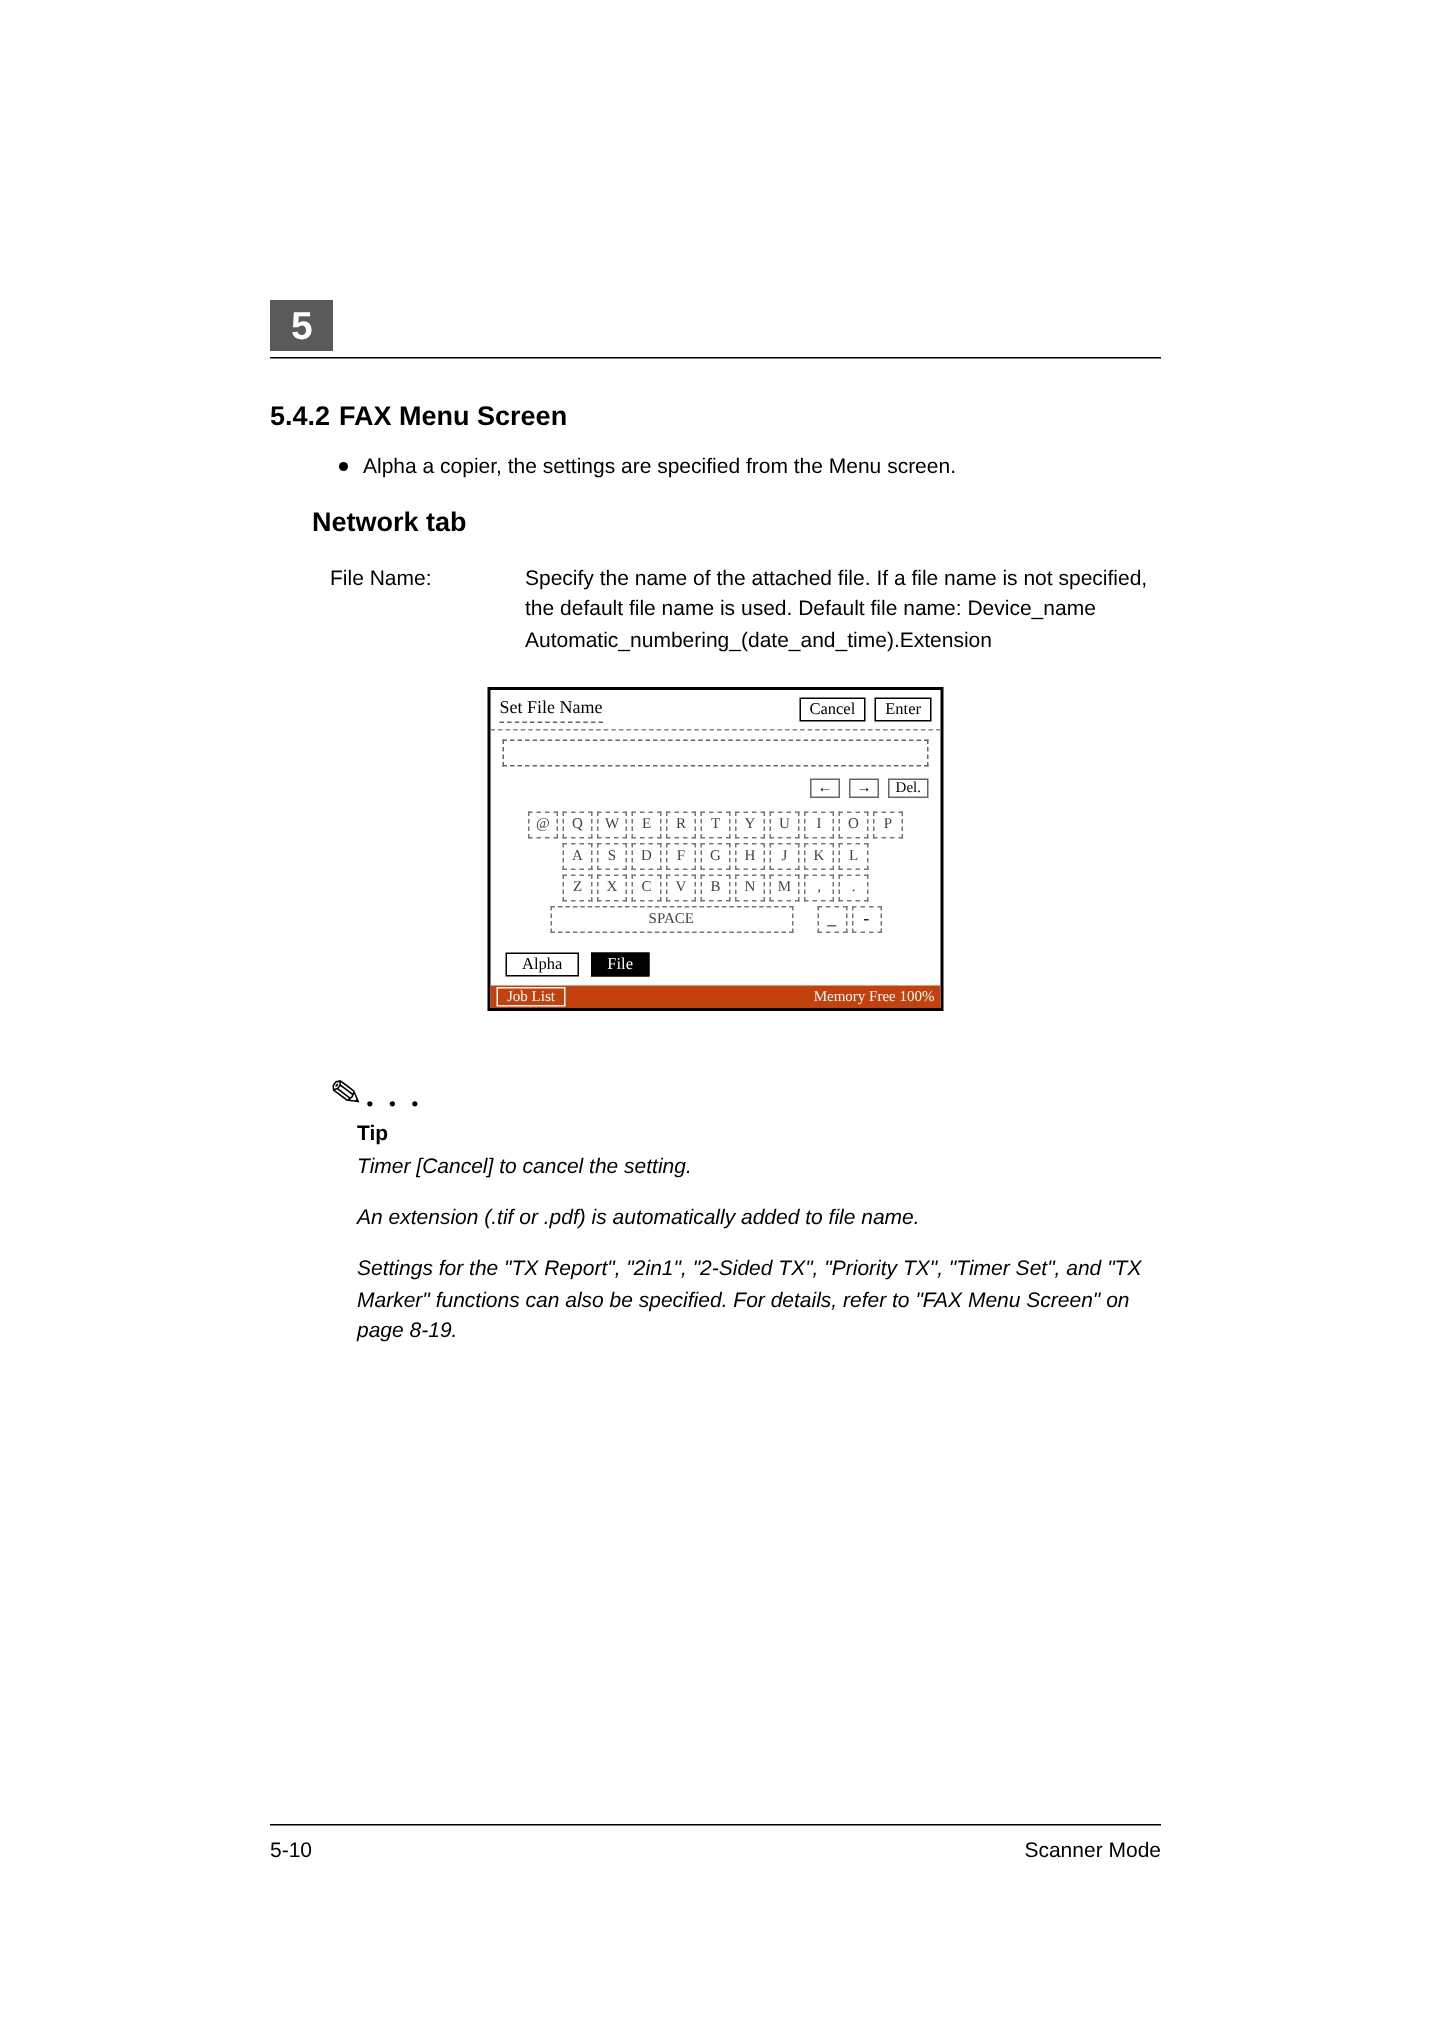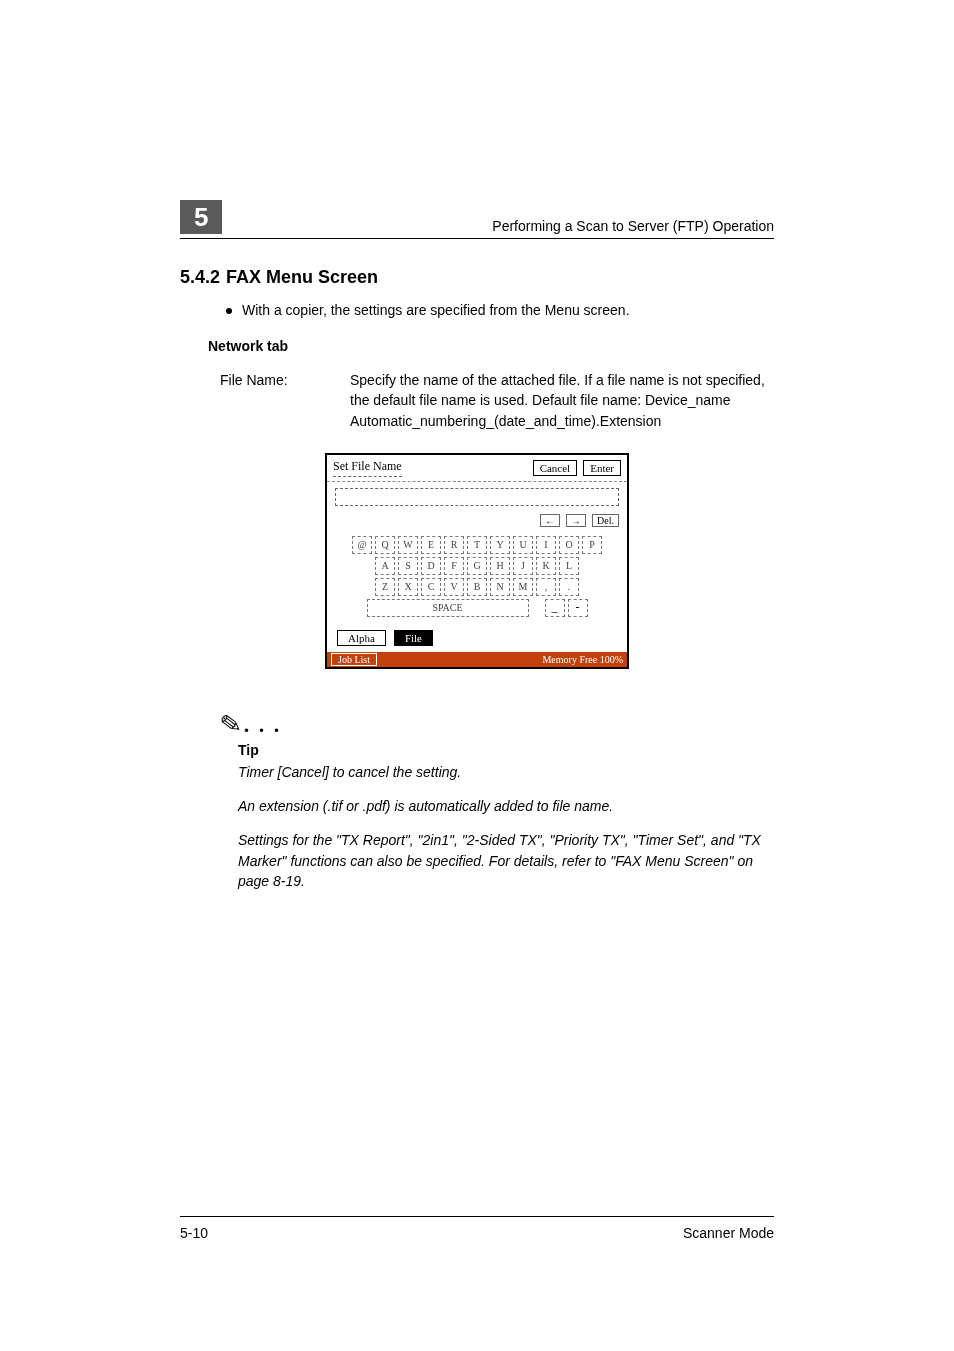--- a/index.html
+++ b/index.html
@@ -50,21 +50,21 @@
     gap: 10px;
     margin-left: 46px;
     font-size: 14px;
     margin-bottom: 20px;
   }
   .bullet-dot {
     width: 6px; height: 6px; background:#000; border-radius:50%; margin-top:6px; flex:0 0 auto;
   }
   .subhead {
     font-weight: bold;
-    font-size: 14px;
+    font-size: 18px;
     margin-left: 28px;
     margin-bottom: 16px;
   }
   .def-row {
     display: flex;
     margin-left: 40px;
     margin-bottom: 22px;
     font-size: 14px;
     line-height: 1.45;
   }
@@ -145,31 +145,30 @@
     font-size:14px;
   }
 </style>
 </head>
 <body>
 
 <div class="page">
 
   <div class="header-line">
     <div class="chapter-badge">5</div>
-    <div class="header-title">Performing a Scan to Server (FTP) Operation</div>
   </div>
 
   <div class="section-head">
     <span>5.4.2</span>
     <span>FAX Menu Screen</span>
   </div>
 
   <div class="bullet-line">
     <span class="bullet-dot"></span>
-    <span>With a copier, the settings are specified from the Menu screen.</span>
+    <span>Alpha a copier, the settings are specified from the Menu screen.</span>
   </div>
 
   <div class="subhead">Network tab</div>
 
   <div class="def-row">
     <div class="def-label">File Name:</div>
     <div class="def-body">Specify the name of the attached file. If a file name is not specified, the default file name is used. Default file name: Device_name Automatic_numbering_(date_and_time).Extension</div>
   </div>
 
   <div class="screenshot">

